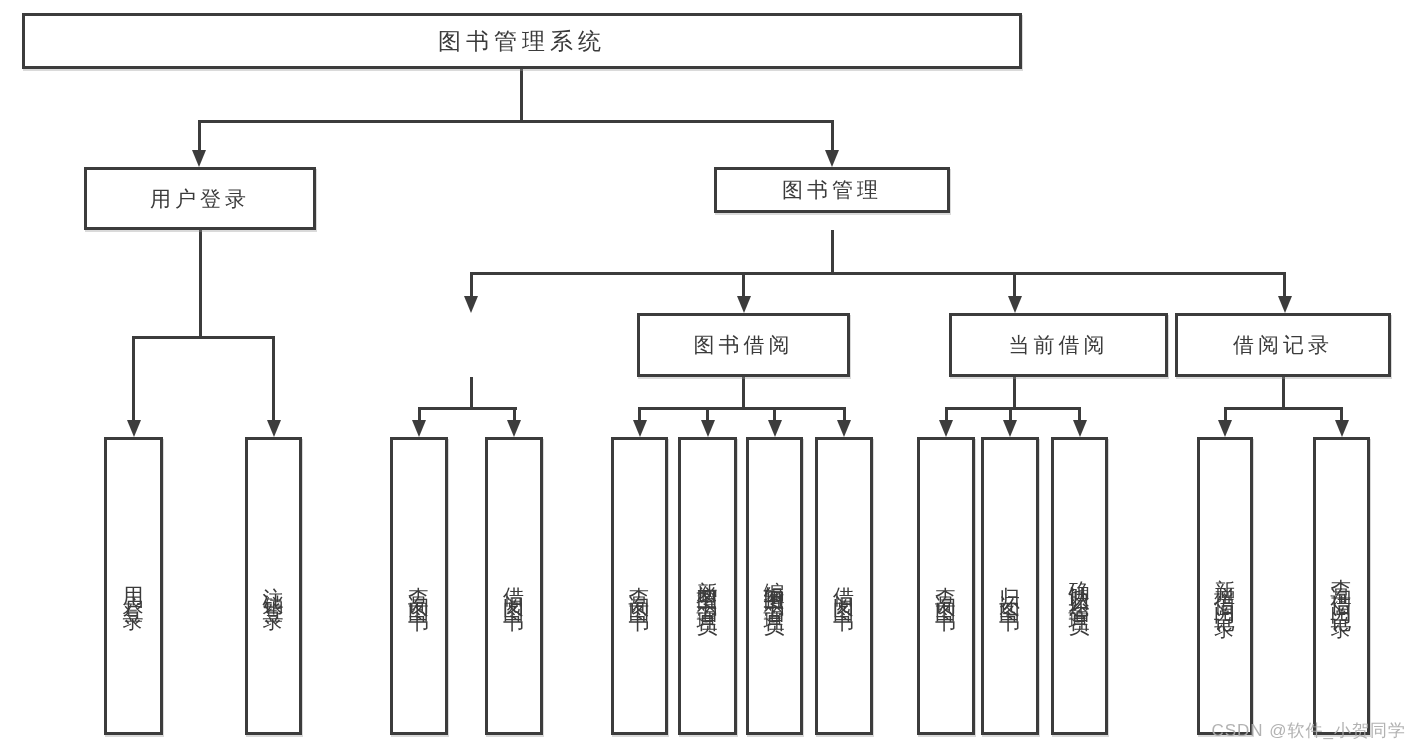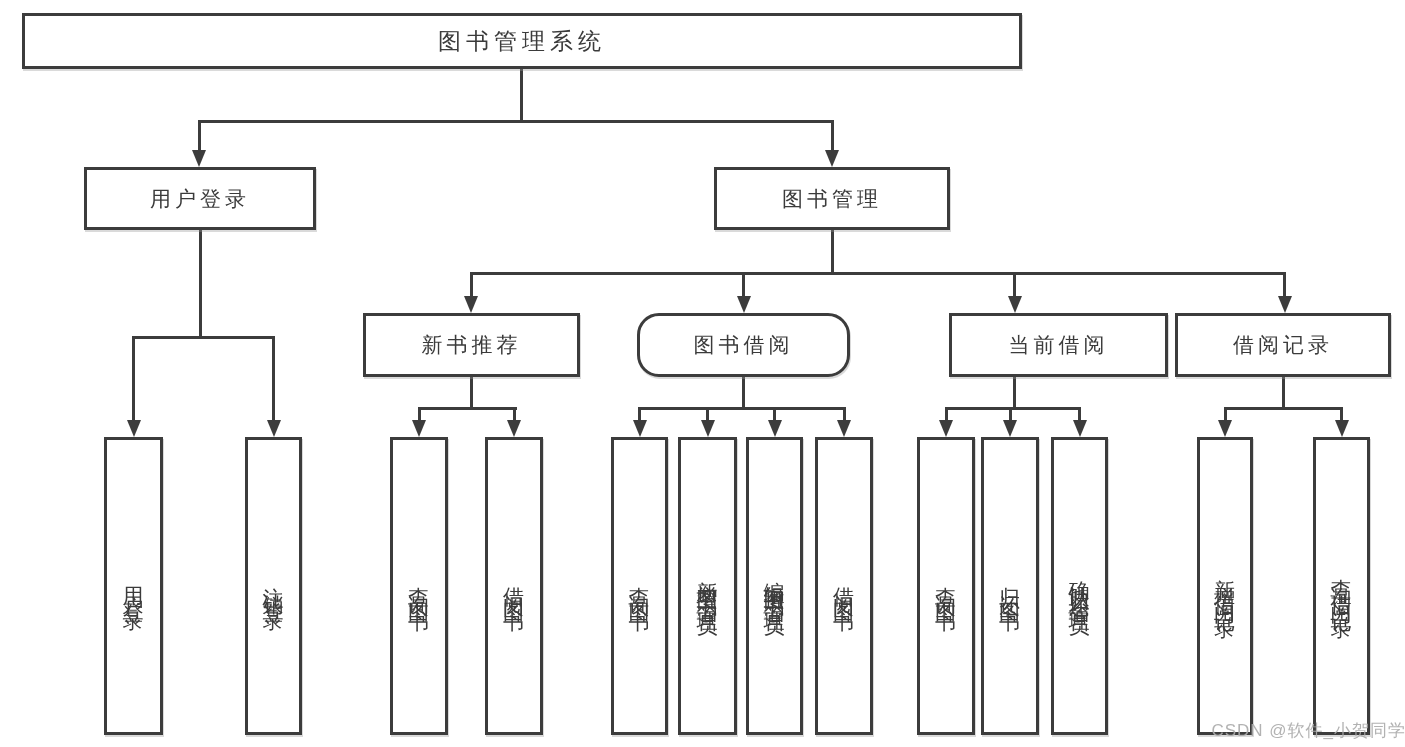--- a/index.html
+++ b/index.html
@@ -40,28 +40,25 @@
 
 <div id="canvas">
 
   <div class="box root" style="left:22px;top:13px;width:1000px;height:56px;">
     <span class="hlabel">图书管理系统</span>
   </div>
 
   <div class="box" style="left:84px;top:167px;width:232px;height:63px;">
     <span class="hlabel">用户登录</span>
   </div>
-  <div class="box" style="left:714px;top:167px;width:236px;height:63px;">
+  <div class="box" style="left:714px;top:167px;width:236px;height:46px;">
     <span class="hlabel">图书管理</span>
   </div>
 
-  <div class="box" style="left:363px;top:313px;width:217px;height:64px;">
-    <span class="hlabel">新书推荐</span>
-  </div>
-  <div class="box" style="left:637px;top:313px;width:213px;height:64px;border-radius:22px;">
+  <div class="box" style="left:637px;top:313px;width:213px;height:64px;">
     <span class="hlabel">图书借阅</span>
   </div>
   <div class="box" style="left:949px;top:313px;width:219px;height:64px;">
     <span class="hlabel">当前借阅</span>
   </div>
   <div class="box" style="left:1175px;top:313px;width:216px;height:64px;">
     <span class="hlabel">借阅记录</span>
   </div>
 
   <div class="box vbox" style="left:104px;top:437px;width:59px;height:298px;">

